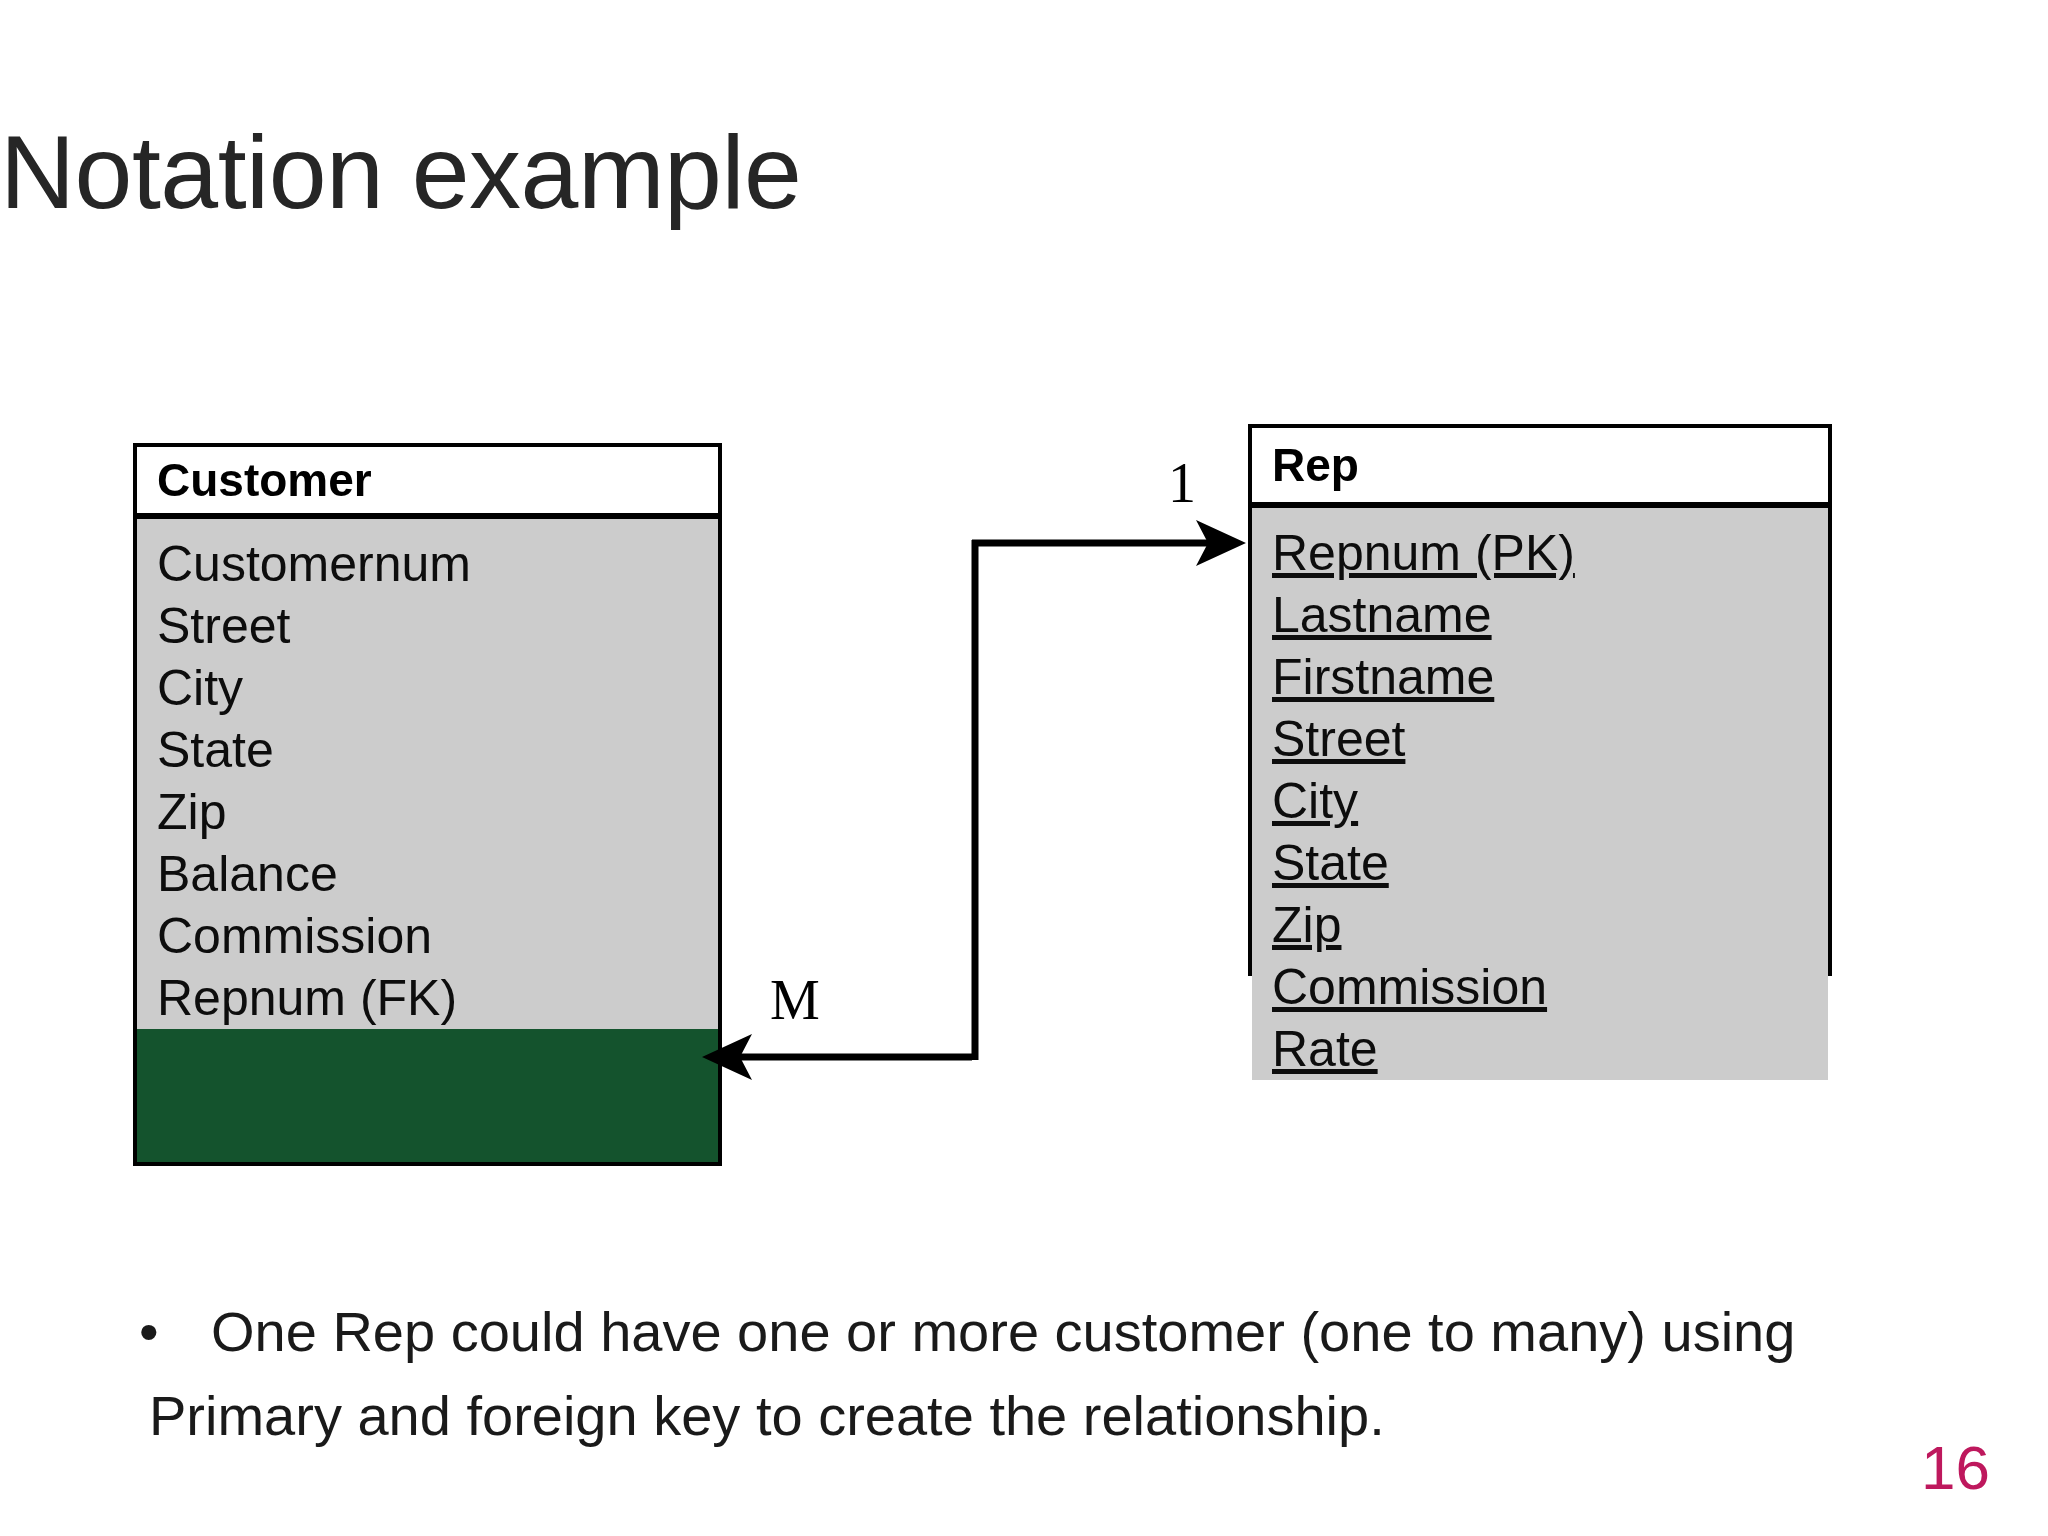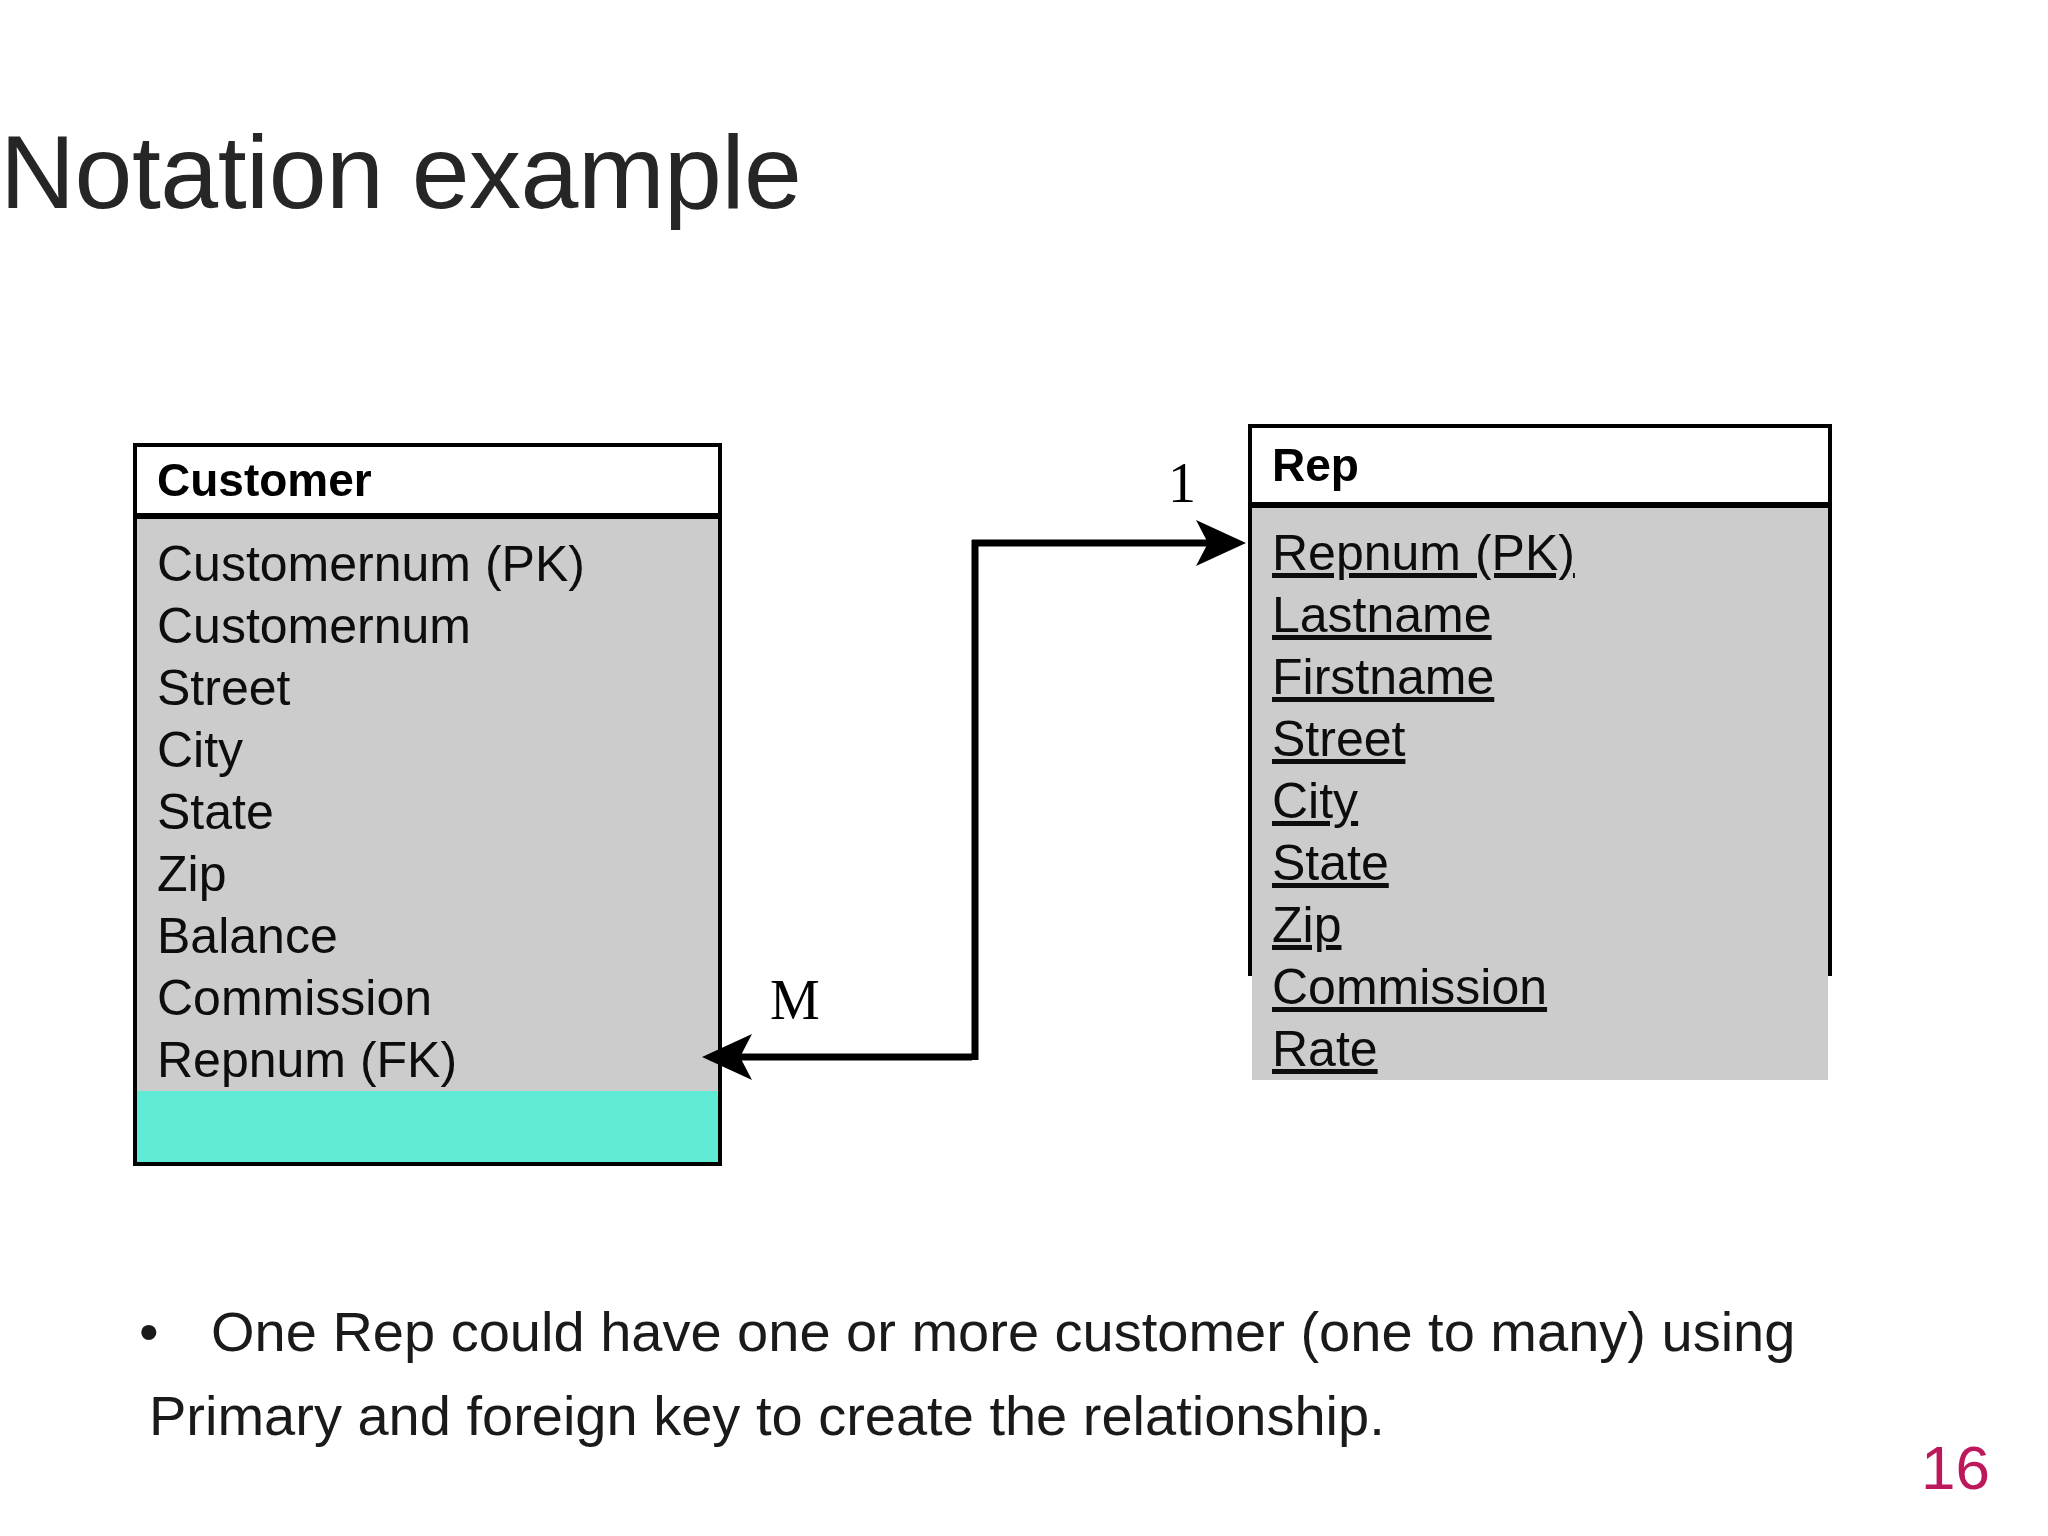--- a/index.html
+++ b/index.html
@@ -30,21 +30,21 @@
     letter-spacing: -0.5px;
     color: #262626;
     white-space: nowrap;
   }
 
   
   .entity {
     position: absolute;
     box-sizing: border-box;
     border: 4px solid #000000;
-    background: #5eead4;
+    background: #14532d;
   }
   .entity-header {
     box-sizing: border-box;
     background: #ffffff;
     border-bottom: 6px solid #000000;
     font-weight: bold;
     color: #000000;
     display: flex;
     align-items: center;
   }
@@ -163,21 +163,20 @@
 
 <div id="slide">
 
   <div id="slide-title">Notation example</div>
 
   <div class="entity" id="customer-entity">
     <div class="entity-header">
       <span>Customer</span>
     </div>
     <div class="entity-attrs">
-      <div class="attr-row">Customernum (PK)</div>
       <div class="attr-row">Customernum</div>
       <div class="attr-row">Street</div>
       <div class="attr-row">City</div>
       <div class="attr-row">State</div>
       <div class="attr-row">Zip</div>
       <div class="attr-row">Balance</div>
       <div class="attr-row">Commission</div>
       <div class="attr-row">Repnum (FK)</div>
     </div>
   </div>

